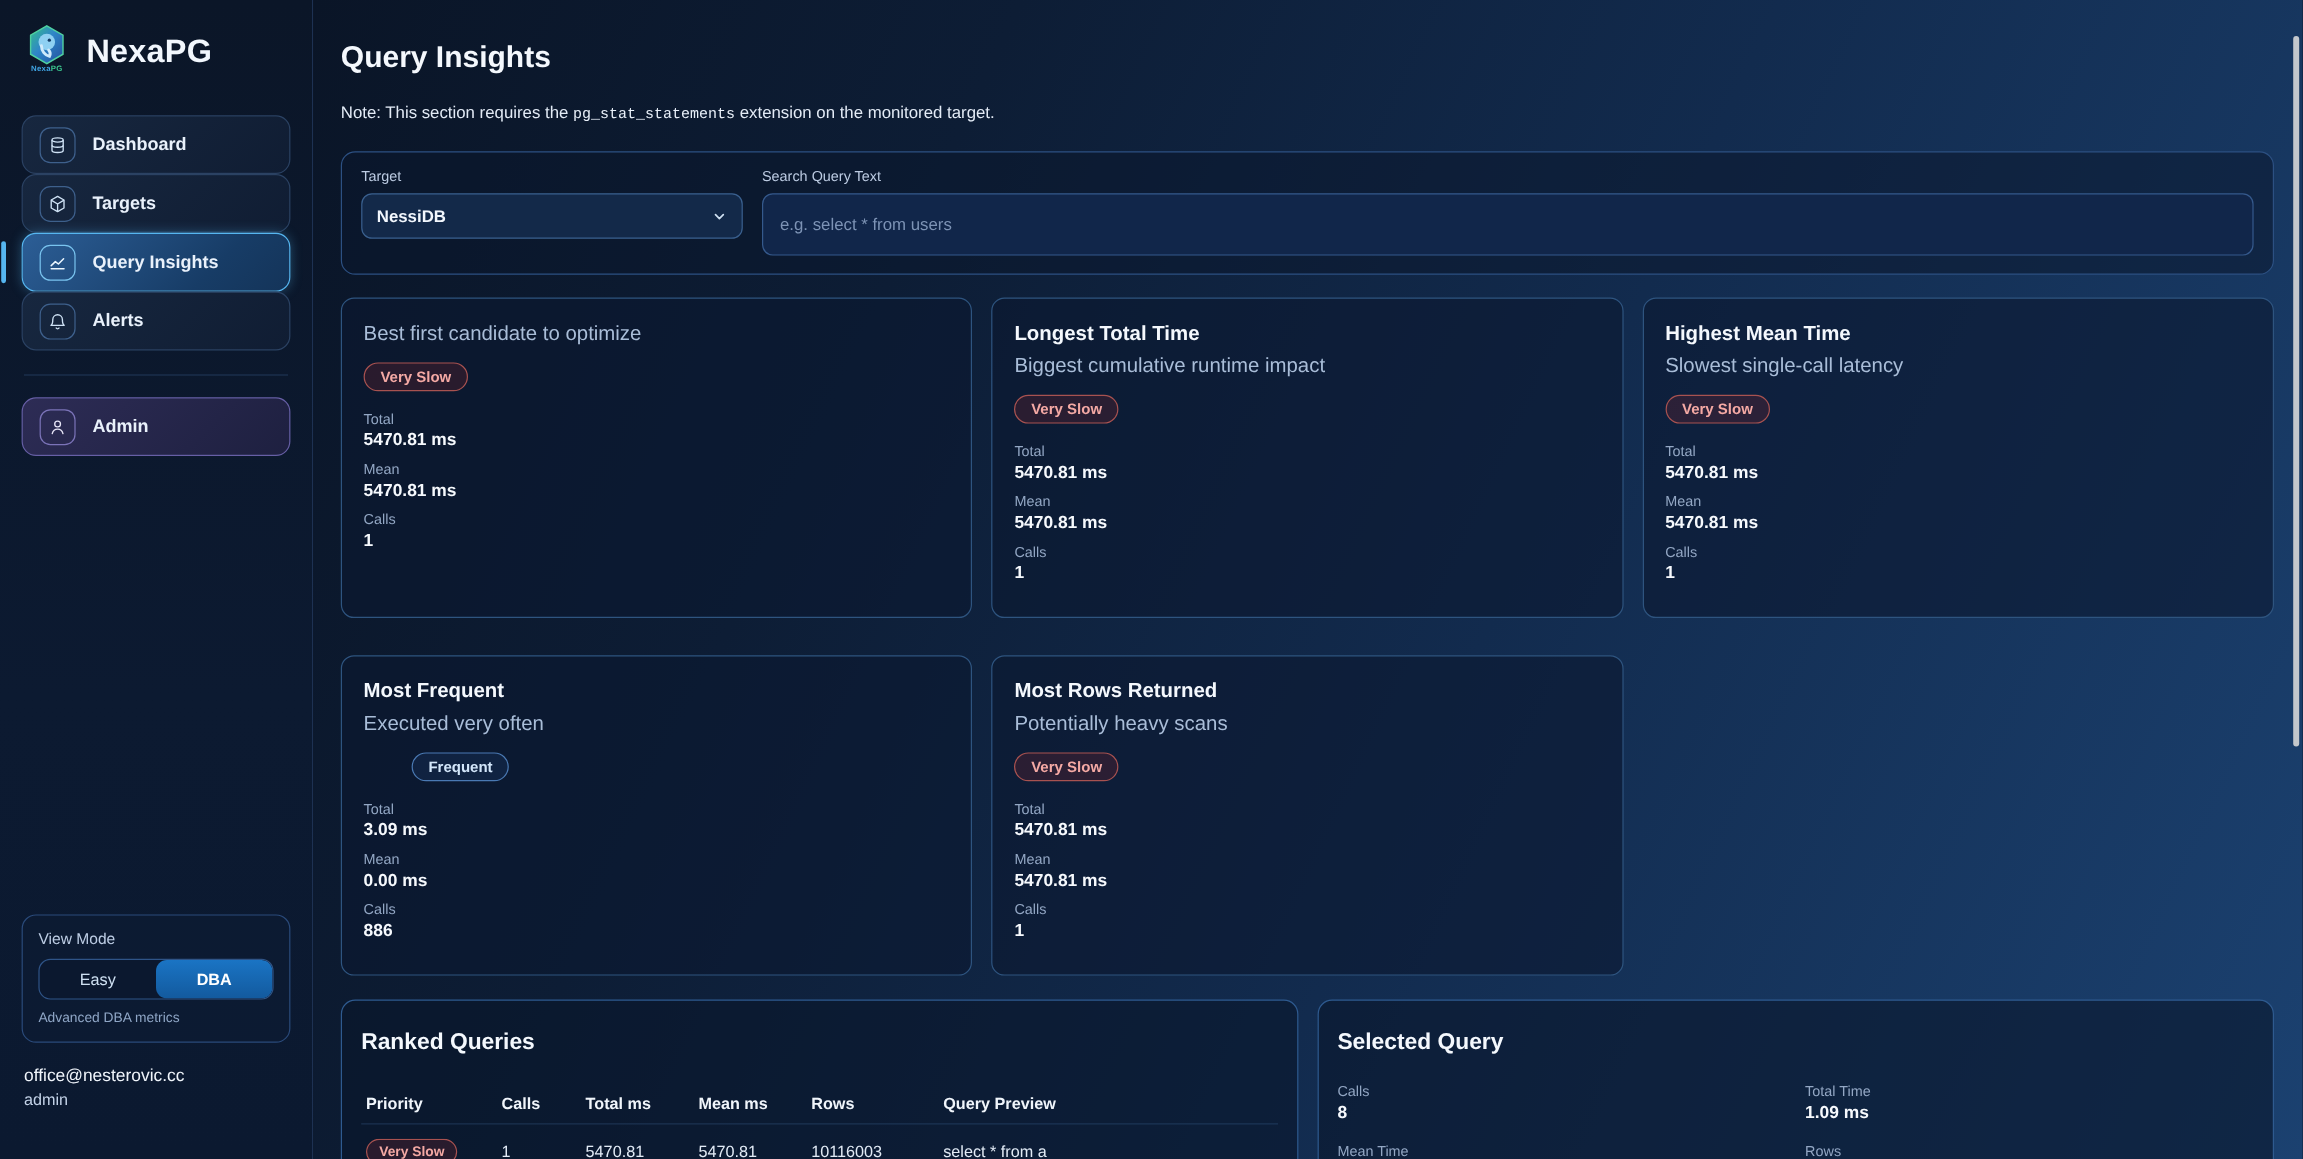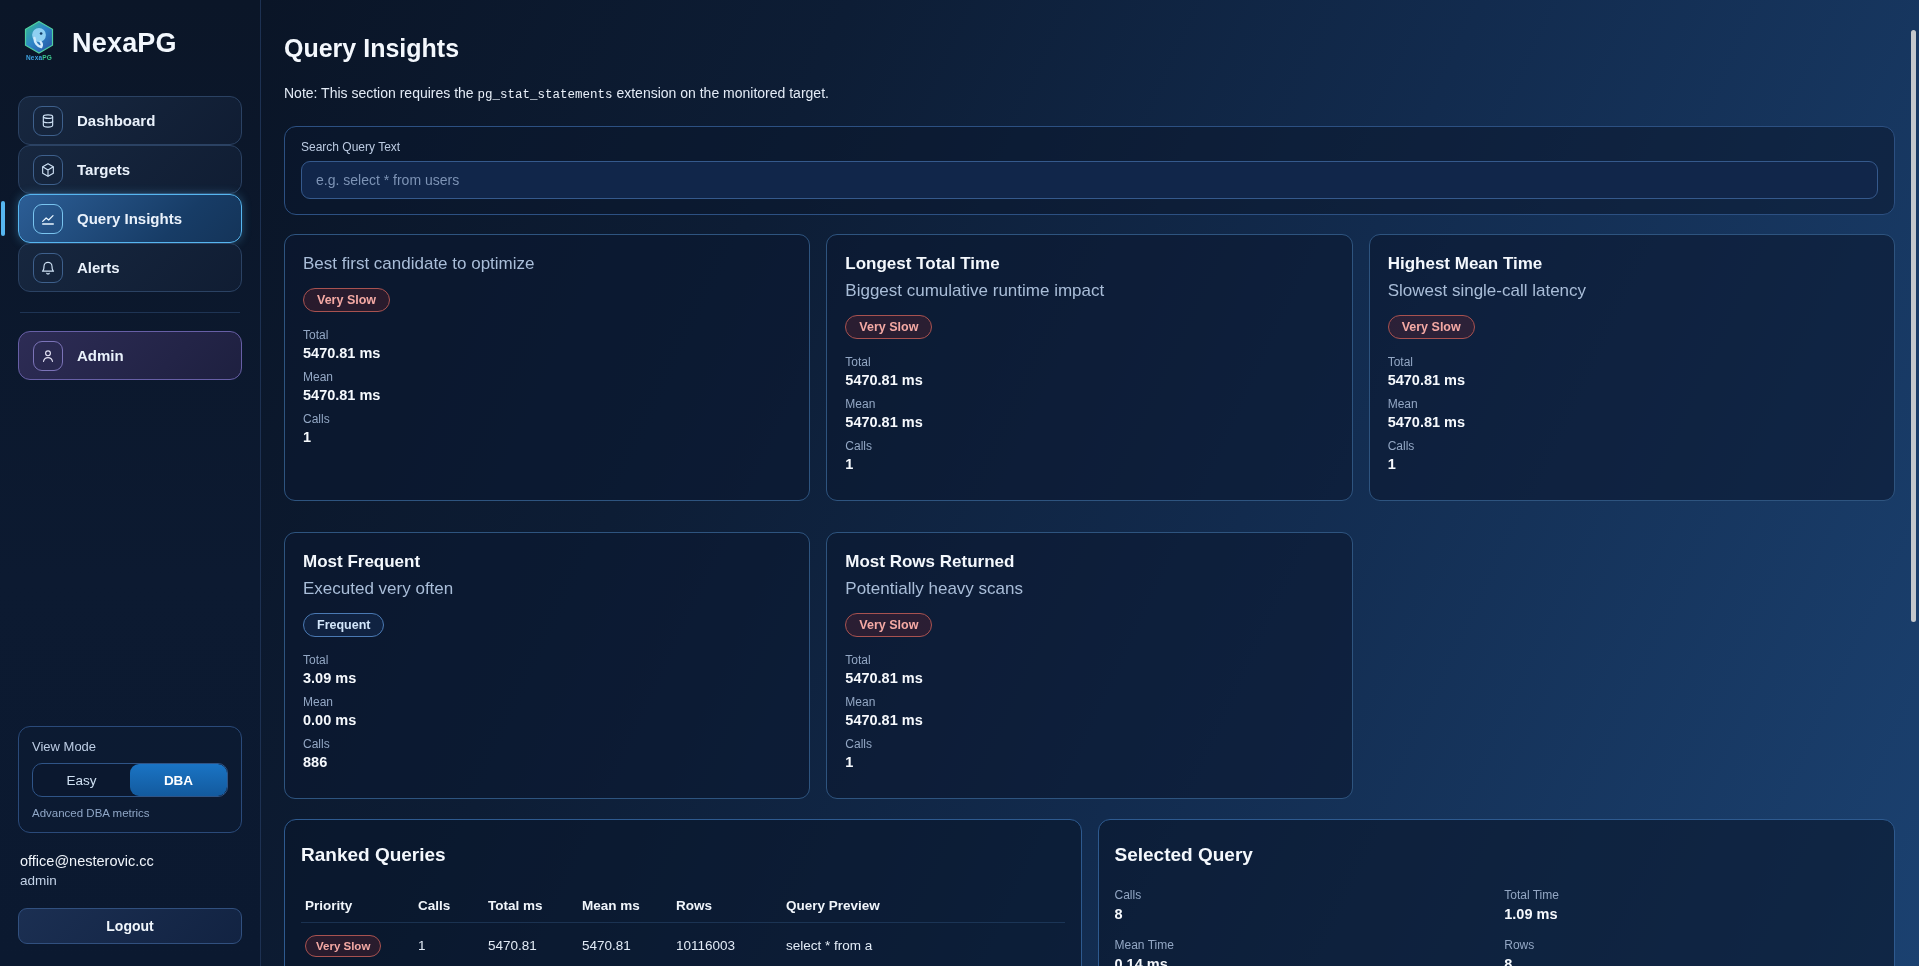--- a/index.html
+++ b/index.html
@@ -107,21 +107,21 @@
   .field.target { width:318px; }
   .field.search { flex:1; }
   .select-control {
     height:38px; border:1px solid #3a608f; border-radius:9px;
     background:#132949; display:flex; align-items:center; justify-content:space-between;
     padding:0 12px; cursor:pointer;
   }
   .select-value { font-size:14px; font-weight:bold; color:#f2f7fd; }
   .select-control svg { width:13px; height:13px; color:#cfe0f2; }
   .text-input {
-    height:38px; border:1px solid #35598c; border-radius:9px;
+    height:52px; border:1px solid #35598c; border-radius:9px;
     background:#11264a; color:#e8f0fa; font-size:14px; padding:0 14px;
     font-family:"Liberation Sans",sans-serif; outline:none; width:100%;
   }
   .text-input::placeholder { color:#7d93b5; }
   
   .cards-grid {
     display:grid; grid-template-columns:repeat(3,1fr); gap:31px 16px;
     margin-bottom:20px;
   }
   .card {
@@ -129,21 +129,21 @@
     background:rgba(11,25,49,.62);
     padding:19px 18px;
   }
   .card-title { font-size:17px; font-weight:bold; color:#f4f8fd; margin-bottom:7px; }
   .card-subtitle { font-size:17px; color:#a9bdd8; margin-bottom:14px; }
   .badge {
     display:inline-block; border-radius:999px; padding:4px 13px;
     font-size:12.5px; font-weight:bold;
   }
   .badge.danger { color:#f4a9a4; border:1px solid #a85250; background:rgba(122,35,42,.28); }
-  .badge.info   { color:#d3e6fa; border:1px solid #4a79b3; background:rgba(30,60,105,.30); }
+  .badge.info   { color:#d3e6fa; border:1px solid #4a79b3; background:rgba(30,60,105,.30);margin-left:40px; }
   .card .stats { margin-top:16px; }
   .stat-label { font-size:12px; color:#93a7c4; margin-bottom:3px; }
   .stat-value { font-size:14.5px; font-weight:bold; color:#f6f9fd; margin-bottom:9px; }
   
   .bottom-grid { display:grid; grid-template-columns:1fr 1fr; gap:16px; }
   .panel {
     height:330px; border:1px solid #2e5a8f; border-radius:12px;
     background:rgba(10,22,44,.62);
     padding:24px 16px 16px 16px; overflow:hidden;
   }
@@ -249,29 +249,37 @@
     <div class="viewmode-box">
       <div class="viewmode-label">View Mode</div>
       <div class="toggle">
         <div class="opt">Easy</div>
         <div class="opt selected">DBA</div>
       </div>
       <div class="viewmode-caption">Advanced DBA metrics</div>
     </div>
     <div class="user-email">office@nesterovic.cc</div>
     <div class="user-role">admin</div>
-    <button class="logout-btn">Logout</button>
   </div>
 </aside>
 
 <main class="main">
   <h1 class="page-title">Query Insights</h1>
   <p class="note"><span>Note: This section requires the </span><code>pg_stat_statements</code><span> extension on the monitored target.</span></p>
 
   <div class="filter-bar">
+    <div class="field target">
+      <label class="field-label">Target</label>
+      <div class="select-control">
+        <span class="select-value">NessiDB</span>
+        <svg viewBox="0 0 24 24" fill="none" stroke="currentColor" stroke-width="2.6" stroke-linecap="round" stroke-linejoin="round">
+            <path d="M6 9l6 6 6-6"></path>
+          </svg>
+      </div>
+    </div>
     <div class="field search">
       <label class="field-label">Search Query Text</label>
       <input class="text-input" type="text" placeholder="e.g. select * from users" style="">
     </div>
   </div>
 
   <div class="cards-grid">
 
     <div class="card">
       <div class="card-subtitle">Best first candidate to optimize</div>

